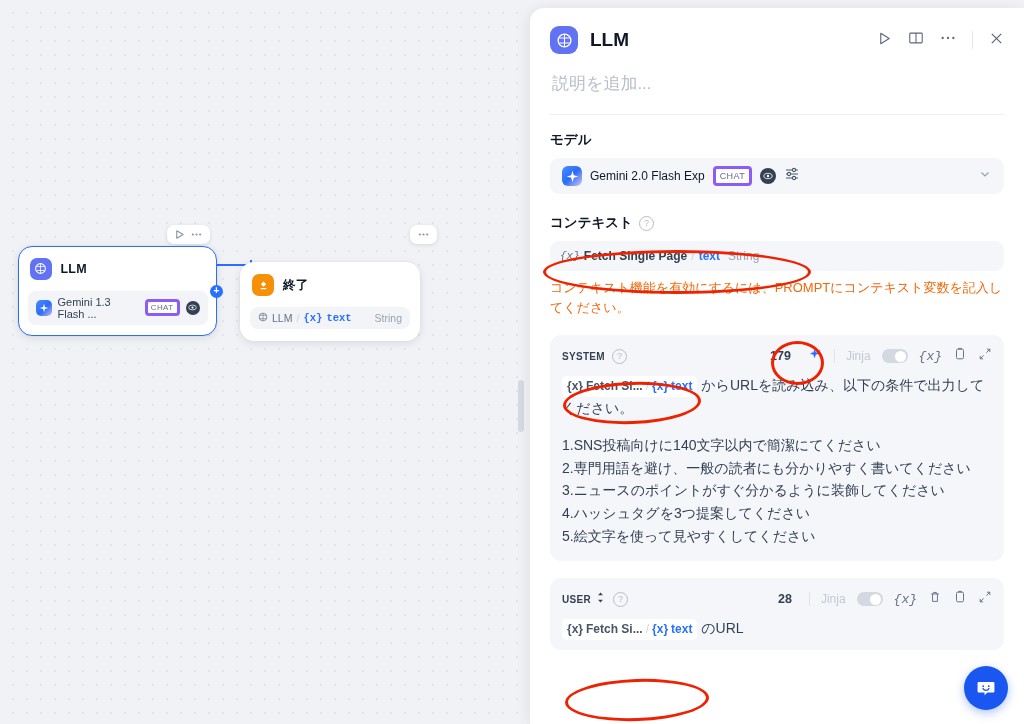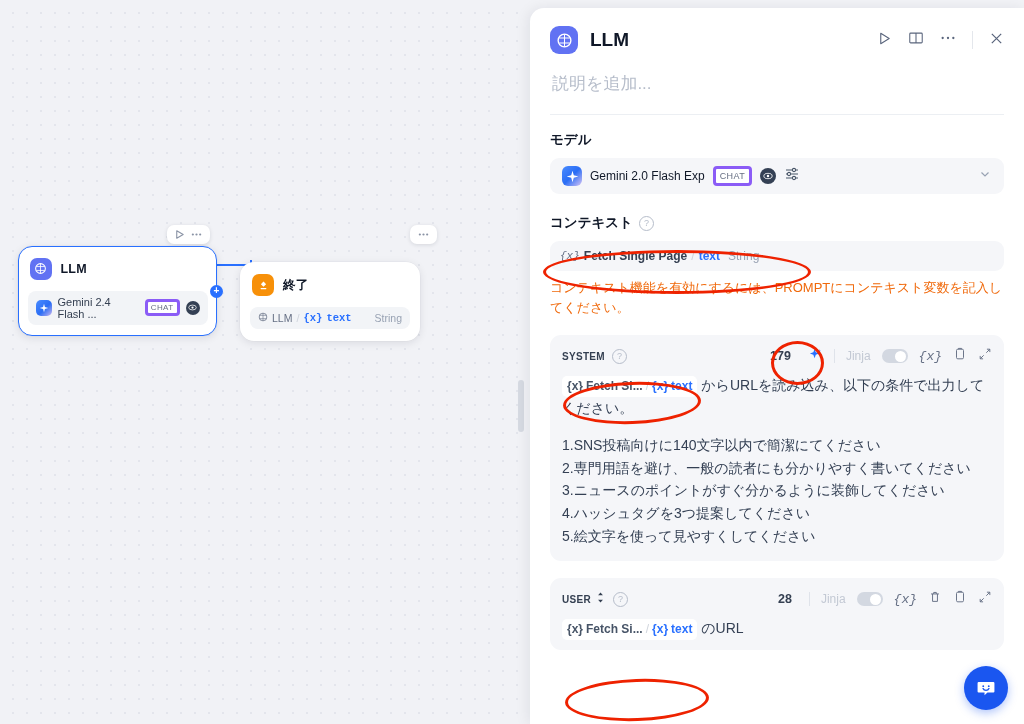--- a/index.html
+++ b/index.html
@@ -220,21 +220,21 @@
           </svg>
         </span>
         <span class="node-title">LLM</span>
       </div>
       <div class="node-sub">
         <span class="model-chip">
           <svg width="10" height="10" viewBox="0 0 12 12">
               <path d="M6 0.8 L7.1 4.9 L11.2 6 L7.1 7.1 L6 11.2 L4.9 7.1 L0.8 6 L4.9 4.9 Z" fill="#fff"></path>
             </svg>
         </span>
-        <span>Gemini 2.4 Flash ...</span>
+        <span>Gemini 1.3 Flash ...</span>
         <span class="tag-chat">CHAT</span>
         <span class="eye-chip">
           <svg width="9" height="9" viewBox="0 0 12 12">
               <ellipse cx="6" cy="6" rx="5" ry="3.2" fill="none" stroke="#fff" stroke-width="1"></ellipse>
               <circle cx="6" cy="6" r="1.5" fill="#fff"></circle>
             </svg>
         </span>
       </div>
       <div class="port" style="right:-7px; top:50%; margin-top:-6.5px;">+</div>
     </div>

